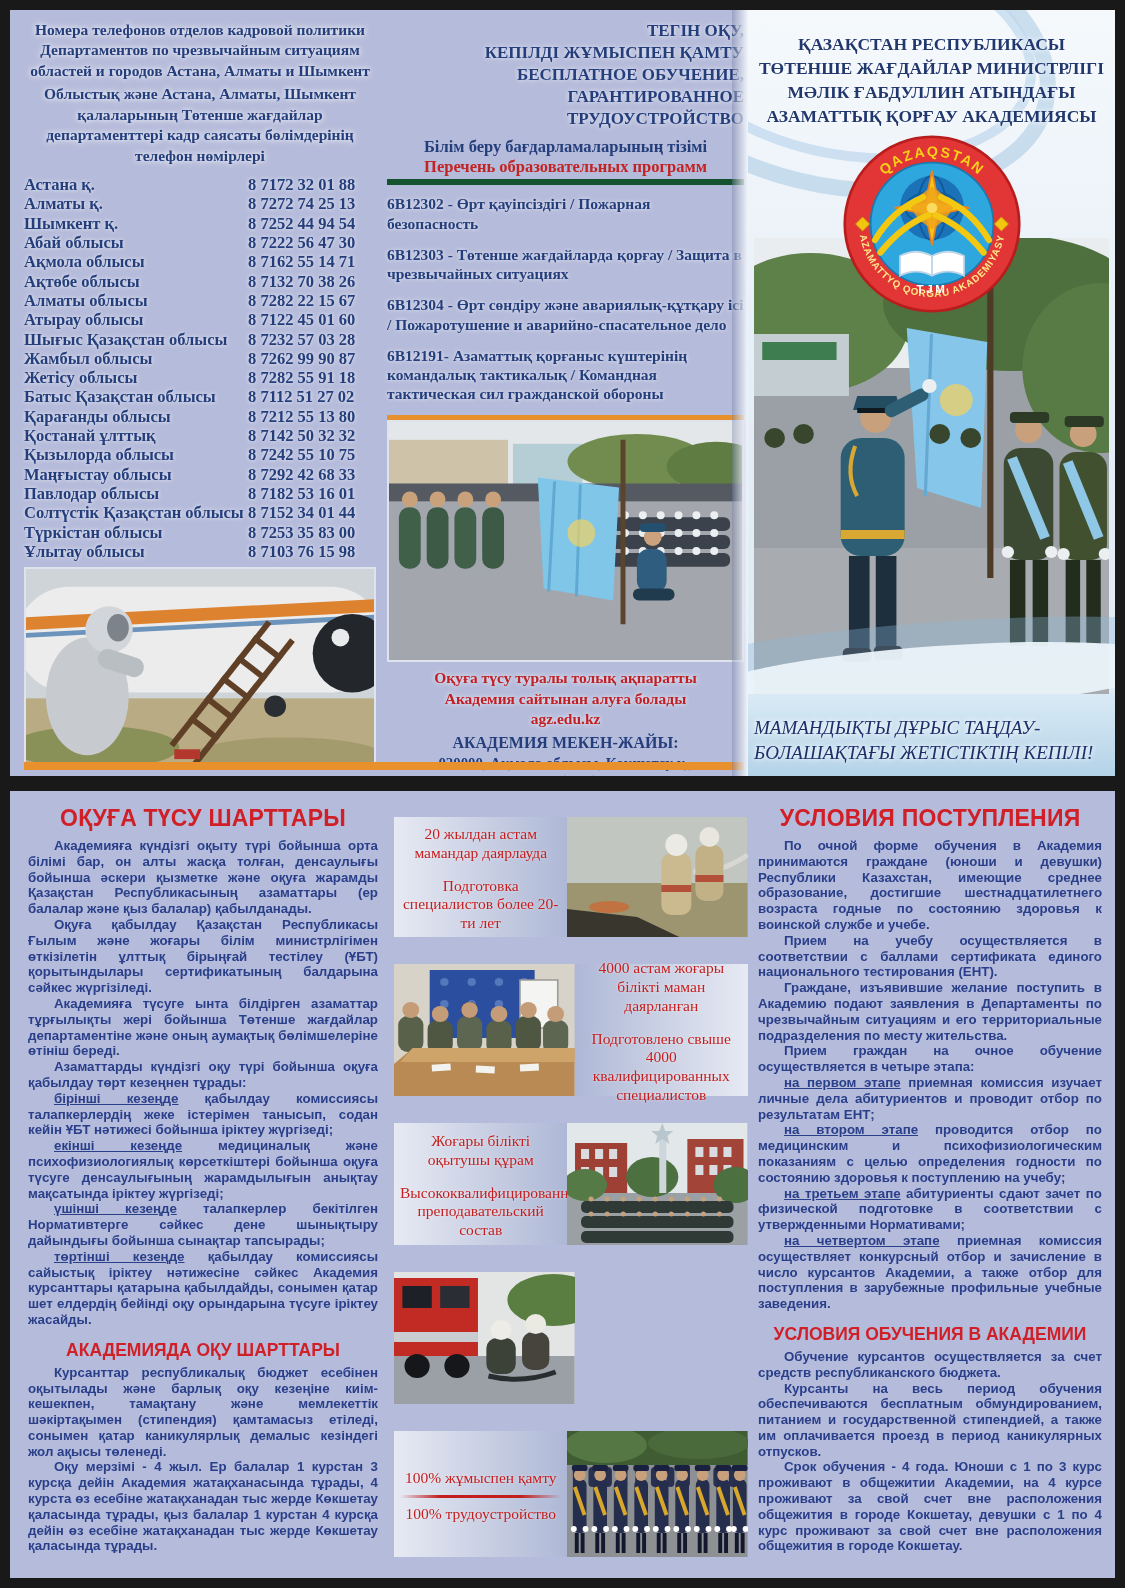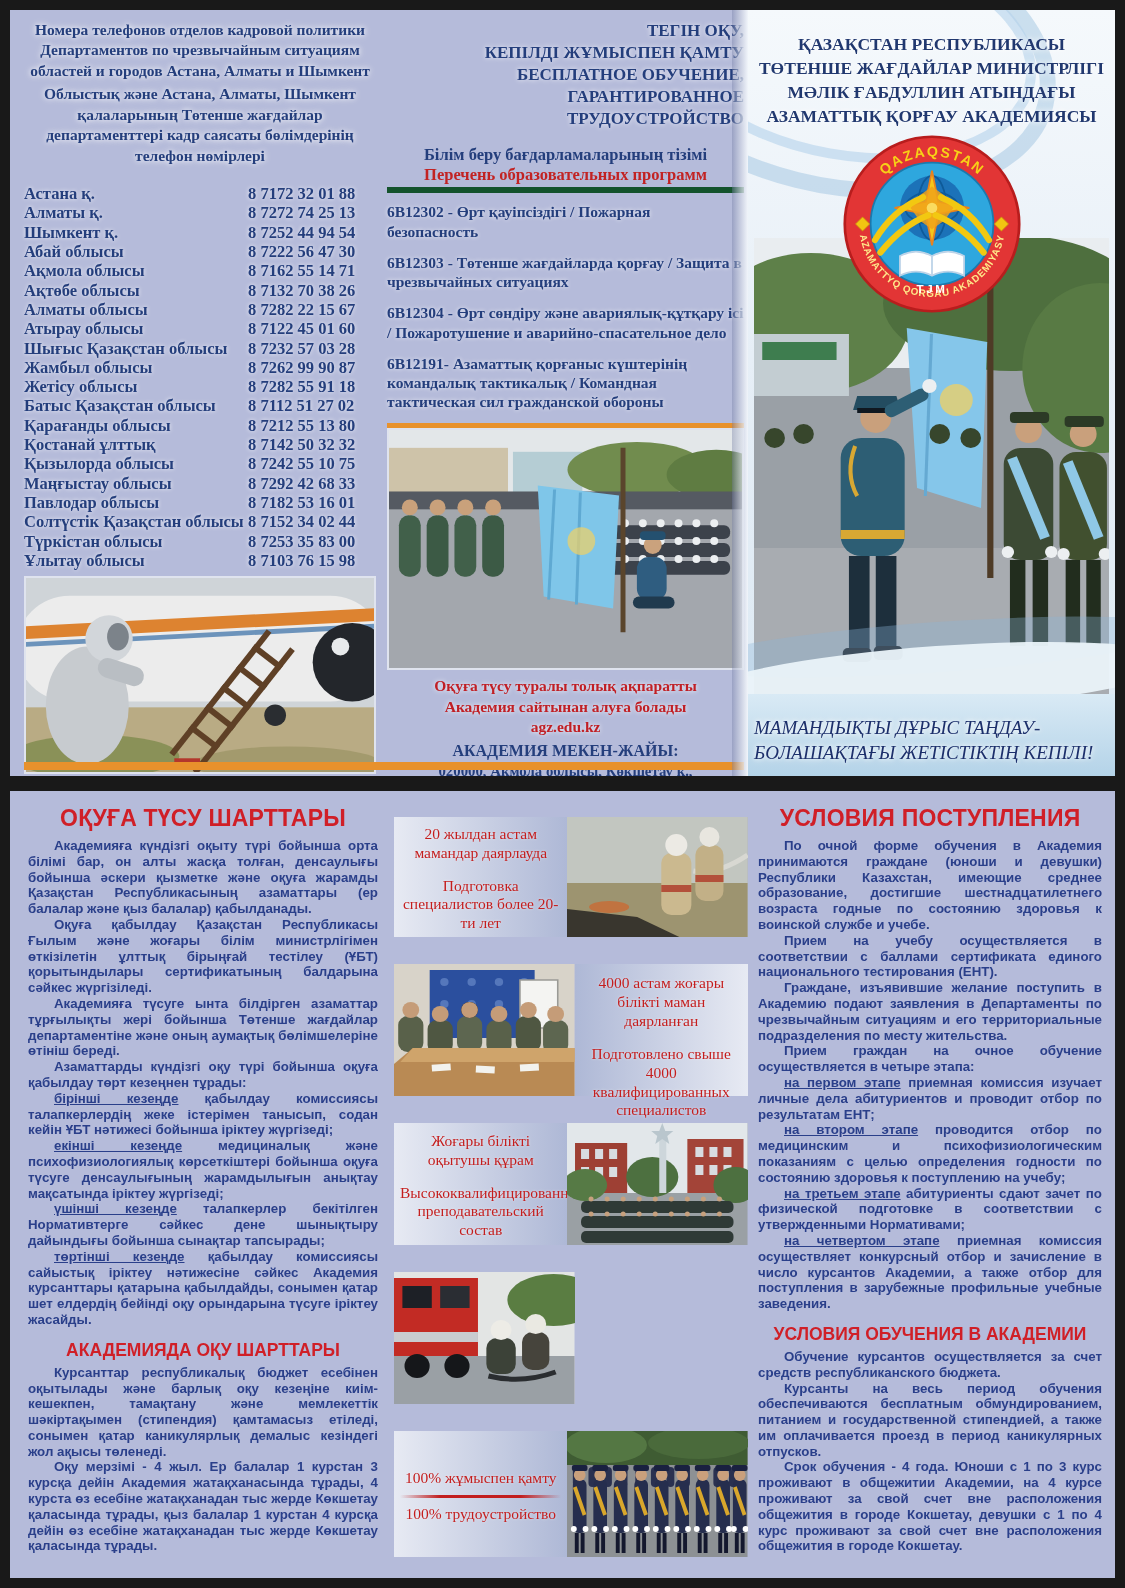--- a/index.html
+++ b/index.html
@@ -10,38 +10,38 @@
   }
   .page{position:absolute;left:10px;width:1105px;background:#b5bbda;overflow:hidden;}
   #page1{top:10px;height:766px;}
   #page2{top:791px;height:787px;}
 
   
   .p1-left{position:absolute;left:14px;top:10px;width:352px;}
   .hdr{color:#243e7c;font-weight:bold;text-align:center;font-size:15.5px;line-height:1.32;
        text-shadow:0 0 5px rgba(255,255,255,.9),0 0 9px rgba(255,255,255,.6);}
   .hdr + .hdr{margin-top:3px;}
-  .phones{margin-top:18px;color:#243e7c;font-size:16.5px;font-weight:bold;
+  .phones{margin-top:9px;color:#243e7c;font-size:16.5px;font-weight:bold;
           text-shadow:0 0 4px rgba(255,255,255,.85);}
   .ph-row{display:flex;line-height:19.3px;}
   .ph-name{flex:1;}
   .ph-num{width:128px;text-align:left;}
   .ph{position:relative;overflow:hidden;border:2px solid #dfe3ee;box-sizing:border-box;}
   .ph svg{display:block;width:100%;height:100%;}
   .p1-photo-left{margin-top:6px;width:352px;height:198px;}
 
   .orange-bar{position:absolute;left:14px;top:752px;width:720px;height:8px;background:#e8912c;}
 
   
   .p1-mid{position:absolute;left:377px;top:10px;width:357px;}
   .t-kk{color:#243e7c;font-weight:bold;font-size:17px;line-height:1.3;text-align:right;
         text-shadow:0 0 5px rgba(255,255,255,.9);}
   .t-ru{color:#243e7c;font-weight:bold;font-size:17px;line-height:1.3;text-align:right;
         text-shadow:0 0 5px rgba(255,255,255,.9);}
-  .prog-h-kk{margin-top:15px;text-align:center;color:#243e7c;font-weight:bold;font-size:16.5px;}
+  .prog-h-kk{margin-top:7px;text-align:center;color:#243e7c;font-weight:bold;font-size:16.5px;}
   .prog-h-ru{text-align:center;color:#c22323;font-weight:bold;font-size:16.5px;
              border-bottom:6px solid #14532d;padding-bottom:2px;}
   .prog-list{margin-top:9px;color:#243e7c;font-size:15.5px;font-weight:bold;line-height:1.24;
              text-shadow:0 0 4px rgba(255,255,255,.8);}
   .prog-list p{margin:0 0 12px 0;}
   .mid-orange{height:5px;background:#e8912c;margin-top:2px;}
   .p1-photo-mid{width:357px;height:242px;}
   .mid-info{padding-top:6px;text-align:center;}
   .info-red{color:#c01f25;font-weight:bold;font-size:15.5px;line-height:1.3;
             text-shadow:0 0 5px rgba(255,255,255,.95);}
@@ -82,21 +82,21 @@
            font-weight:bold;font-size:17.5px;text-align:center;margin:12px 0 4px 0;}
   .para{font-family:"Liberation Sans","DejaVu Sans",sans-serif;color:#2a3f8a;font-weight:bold;
         font-size:13.3px;line-height:15.8px;text-align:justify;margin:0;text-indent:26px;}
   .lead{text-decoration:underline;}
 
   .p2-mid{position:absolute;left:384px;top:26px;width:354px;display:flex;flex-direction:column;}
   .blk{display:flex;width:100%;}
   .gap{height:27px;}
   .cap{width:49%;box-sizing:border-box;padding:10px 6px 6px 6px;display:flex;flex-direction:column;justify-content:center;}
   .cap-l{background:linear-gradient(90deg,#e7eaf3 0%,#aeb8d6 100%);}
-  .cap-r{background:linear-gradient(270deg,#e7eaf3 0%,#aeb8d6 100%);justify-content:space-between;}
+  .cap-r{background:linear-gradient(270deg,#e7eaf3 0%,#aeb8d6 100%);}
   .cap-kk,.cap-ru{color:#c41e1e;font-weight:normal;font-size:15.5px;line-height:1.22;text-align:center;
                   text-shadow:0 0 3px rgba(255,255,255,.6);}
   .cap-div{height:3px;margin:7px 0;
            background:linear-gradient(90deg,rgba(194,30,30,0),#c21e1e 25%,#c21e1e 75%,rgba(194,30,30,0));}
   .blk .ph{width:51%;border:none;}
 </style>
 </head>
 <body>
 
 <div class="page" id="page1">
@@ -186,21 +186,21 @@
           <span class="ph-num">8 7292 42 68 33</span>
         </div>
 
         <div class="ph-row">
           <span class="ph-name">Павлодар облысы</span>
           <span class="ph-num">8 7182 53 16 01</span>
         </div>
 
         <div class="ph-row">
           <span class="ph-name">Солтүстік Қазақстан облысы</span>
-          <span class="ph-num">8 7152 34 02 44</span>
+          <span class="ph-num">8 7152 34 01 44</span>
         </div>
 
         <div class="ph-row">
           <span class="ph-name">Түркістан облысы</span>
           <span class="ph-num">8 7253 35 83 00</span>
         </div>
 
         <div class="ph-row">
           <span class="ph-name">Ұлытау облысы</span>
           <span class="ph-num">8 7103 76 15 98</span>

